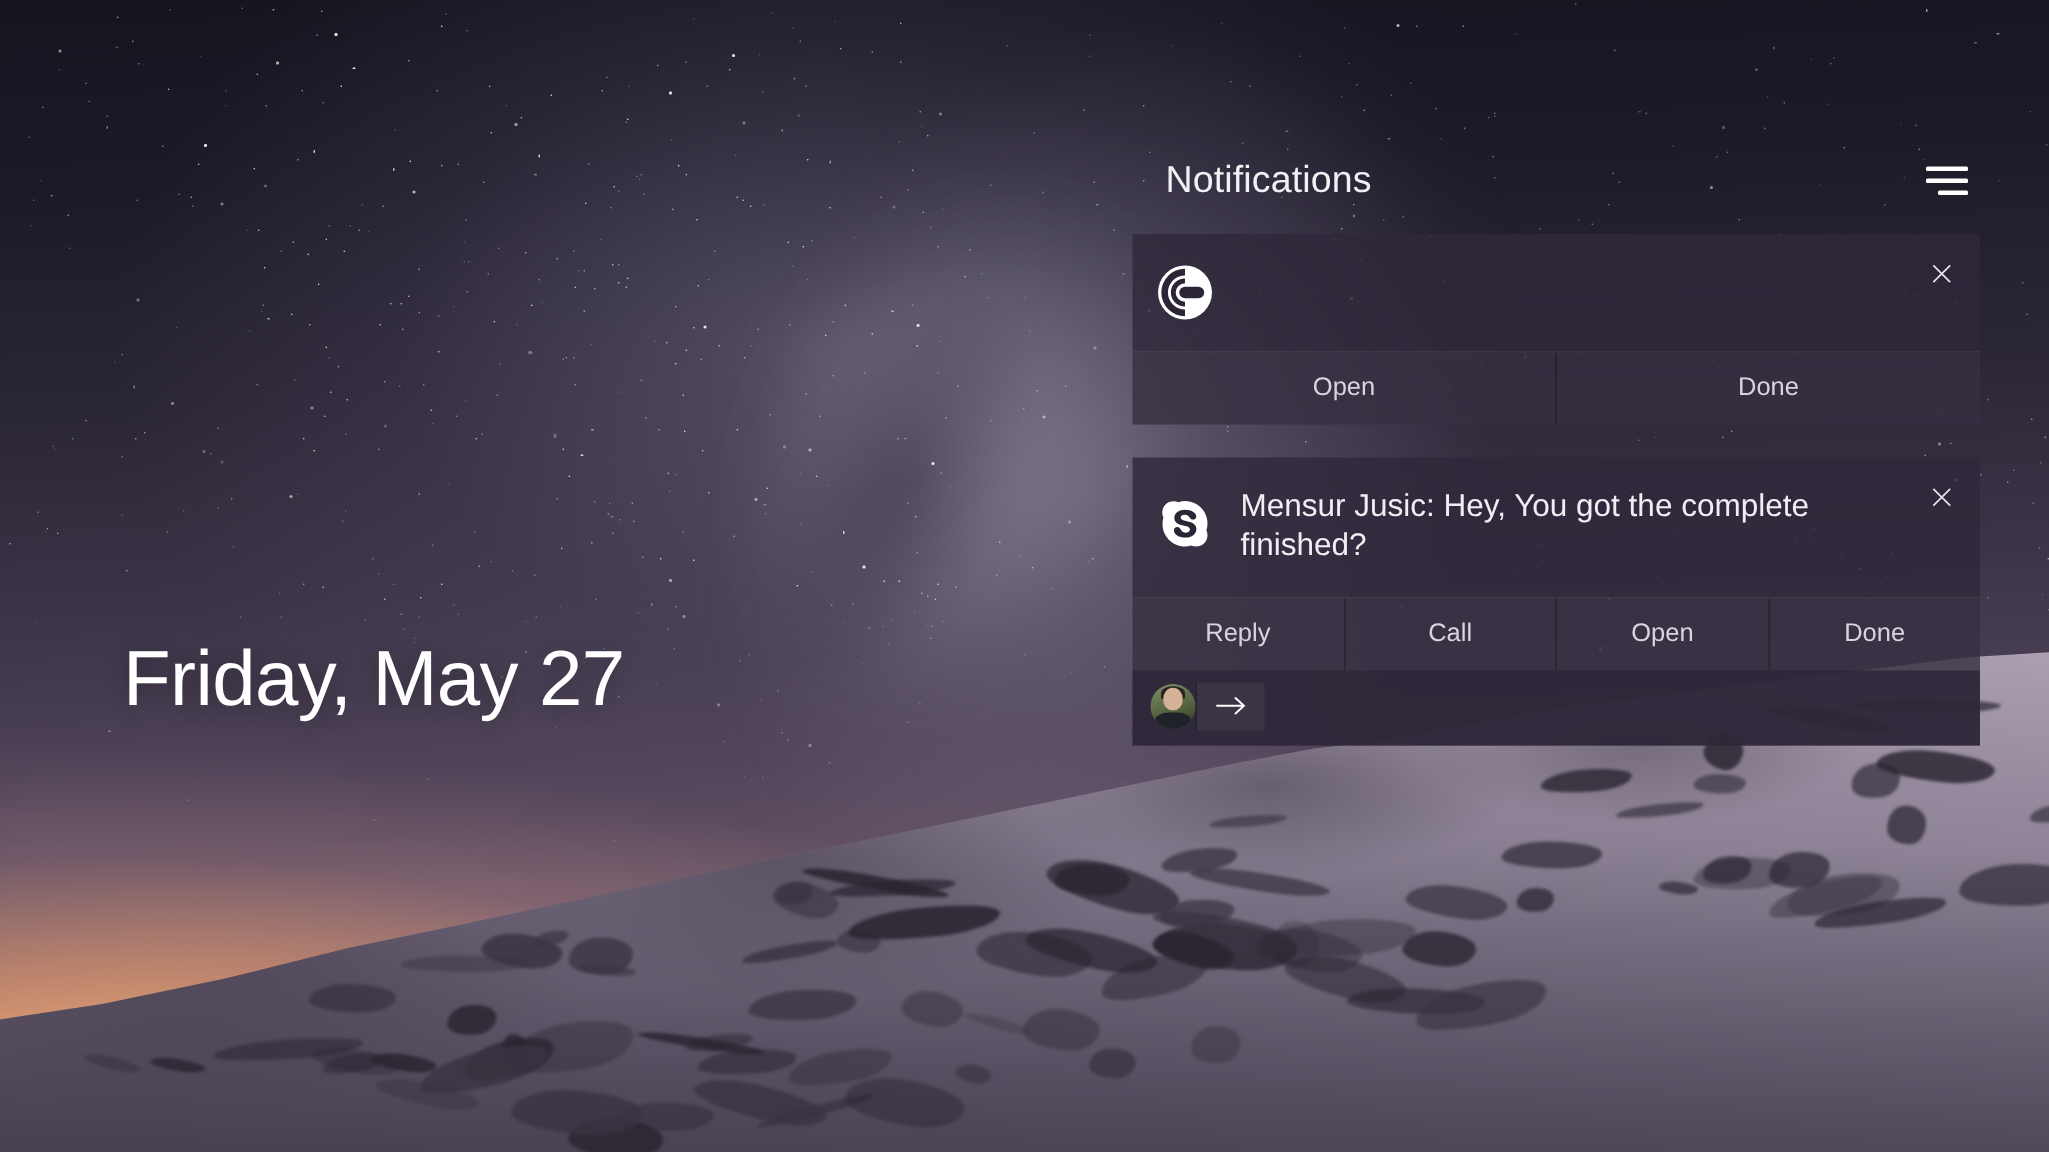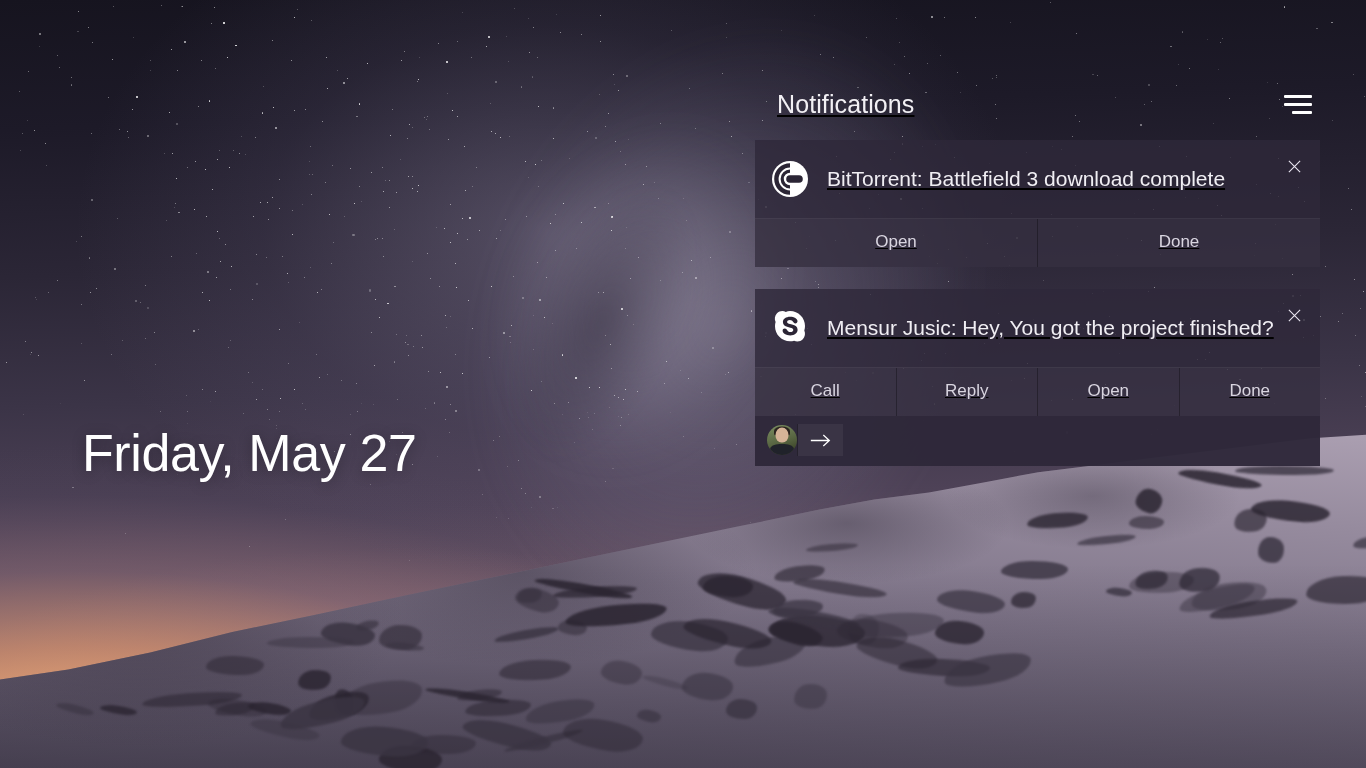--- a/index.html
+++ b/index.html
@@ -81,21 +81,21 @@
     color:#ffffff; letter-spacing:-1px;
     text-shadow:0 2px 14px rgba(0,0,0,0.30);
   }
   #clock-date {
     font-size:52px; line-height:1.15; font-weight:300;
     color:#ffffff; margin-top:6px; letter-spacing:-0.4px;
     text-shadow:0 2px 14px rgba(0,0,0,0.30);
   }
 
   
-  #notif-panel { position:absolute; left:755px; top:80px; width:565px; z-index:10;text-decoration:underline; }
+  #notif-panel { position:absolute; left:755px; top:96px; width:565px; z-index:10; }
 
   .notif-header {
     display:flex; align-items:center; justify-content:space-between;
     height:48px; padding:0 4px 0 22px;
   }
   .notif-title { font-size:25px; font-weight:300; color:#f2f0f4; letter-spacing:0.1px; }
   .hamburger {
     width:40px; height:40px; display:flex; flex-direction:column;
     align-items:flex-end; justify-content:center; gap:5px; cursor:pointer; padding-right:4px;
   }
@@ -1023,51 +1023,50 @@
   <div class="notif-card">
     <div class="notif-body">
       <span class="notif-icon">
         <svg viewBox="0 0 38 38" width="38" height="38">
           <circle cx="19" cy="19" r="18" fill="#ffffff"></circle>
           <path d="M19 3.2 A15.8 15.8 0 0 0 19 34.8 L19 30.4 A11.4 11.4 0 0 1 19 7.6 Z" fill="#2b2535"></path>
           <path d="M19 9.6 A9.4 9.4 0 0 0 19 28.4 L19 25.2 A6.2 6.2 0 0 1 19 12.8 Z" fill="#2b2535"></path>
           <path d="M19 15.2 A3.8 3.8 0 0 0 19 22.8 L28 22.8 A3.8 3.8 0 0 0 28 15.2 Z" fill="#2b2535"></path>
         </svg>
       </span>
-      <span class="notif-text">BitTorrent: Battlefield 3 download complete</span>
     </div>
     <div class="notif-close">
       <svg viewBox="0 0 16 16" width="15" height="15">
         <path d="M2 2 L14 14 M14 2 L2 14" stroke="#e8e4ee" stroke-width="1.2" fill="none"></path>
       </svg>
     </div>
     <div class="notif-actions">
       <div class="act">Open</div>
       <div class="act">Done</div>
     </div>
   </div>
 
   <div class="notif-card" style="margin-top:22px;">
     <div class="notif-body">
       <span class="notif-icon">
         <svg viewBox="0 0 38 38" width="38" height="38">
           <path d="M19 2 C27.3 2 34 8.7 34 17 C34 18.6 33.75 20.1 33.3 21.5 C34.6 24.4 34.1 27.9 31.8 30.2 C29.5 32.5 26 33 23.1 31.7 C21.8 32.1 20.4 32.3 19 32.3 C10.7 32.3 4 25.6 4 17.3 C4 15.8 4.2 14.4 4.6 13.1 C3.2 10.2 3.7 6.6 6 4.3 C8.3 2 11.9 1.5 14.8 2.9 C16.1 2.3 17.5 2 19 2 Z" fill="#ffffff"></path>
           <path d="M19.3 26.4 C14.9 26.4 11.6 24.3 11.6 21.5 C11.6 20.3 12.5 19.4 13.8 19.4 C16.4 19.4 16.0 23.1 19.3 23.1 C21.1 23.1 22.3 22.2 22.3 21.0 C22.3 19.6 21.2 19.2 19.3 18.7 L16.9 18.1 C13.6 17.3 11.9 15.7 11.9 13.1 C11.9 9.9 15.0 7.8 19.2 7.8 C23.1 7.8 26.5 9.7 26.5 12.3 C26.5 13.5 25.6 14.4 24.3 14.4 C22.0 14.4 22.3 11.1 18.8 11.1 C17.2 11.1 16.1 11.9 16.1 13.0 C16.1 14.2 17.3 14.7 19.0 15.1 L21.0 15.6 C24.5 16.4 26.6 17.9 26.6 20.7 C26.6 24.1 23.5 26.4 19.3 26.4 Z" fill="#2b2535"></path>
         </svg>
       </span>
-      <span class="notif-text">Mensur Jusic: Hey, You got the project finished?</span>
+      <span class="notif-text">Mensur Jusic: Hey, You got the complete finished?</span>
     </div>
     <div class="notif-close">
       <svg viewBox="0 0 16 16" width="15" height="15">
         <path d="M2 2 L14 14 M14 2 L2 14" stroke="#e8e4ee" stroke-width="1.2" fill="none"></path>
       </svg>
     </div>
     <div class="notif-actions">
+      <div class="act">Reply</div>
       <div class="act">Call</div>
-      <div class="act">Reply</div>
       <div class="act">Open</div>
       <div class="act">Done</div>
     </div>
     <div class="reply-row">
       <div class="reply-avatar">
         <span class="hair"></span>
         <span class="face"></span>
         <span class="torso"></span>
       </div>
       <div class="reply-send">

